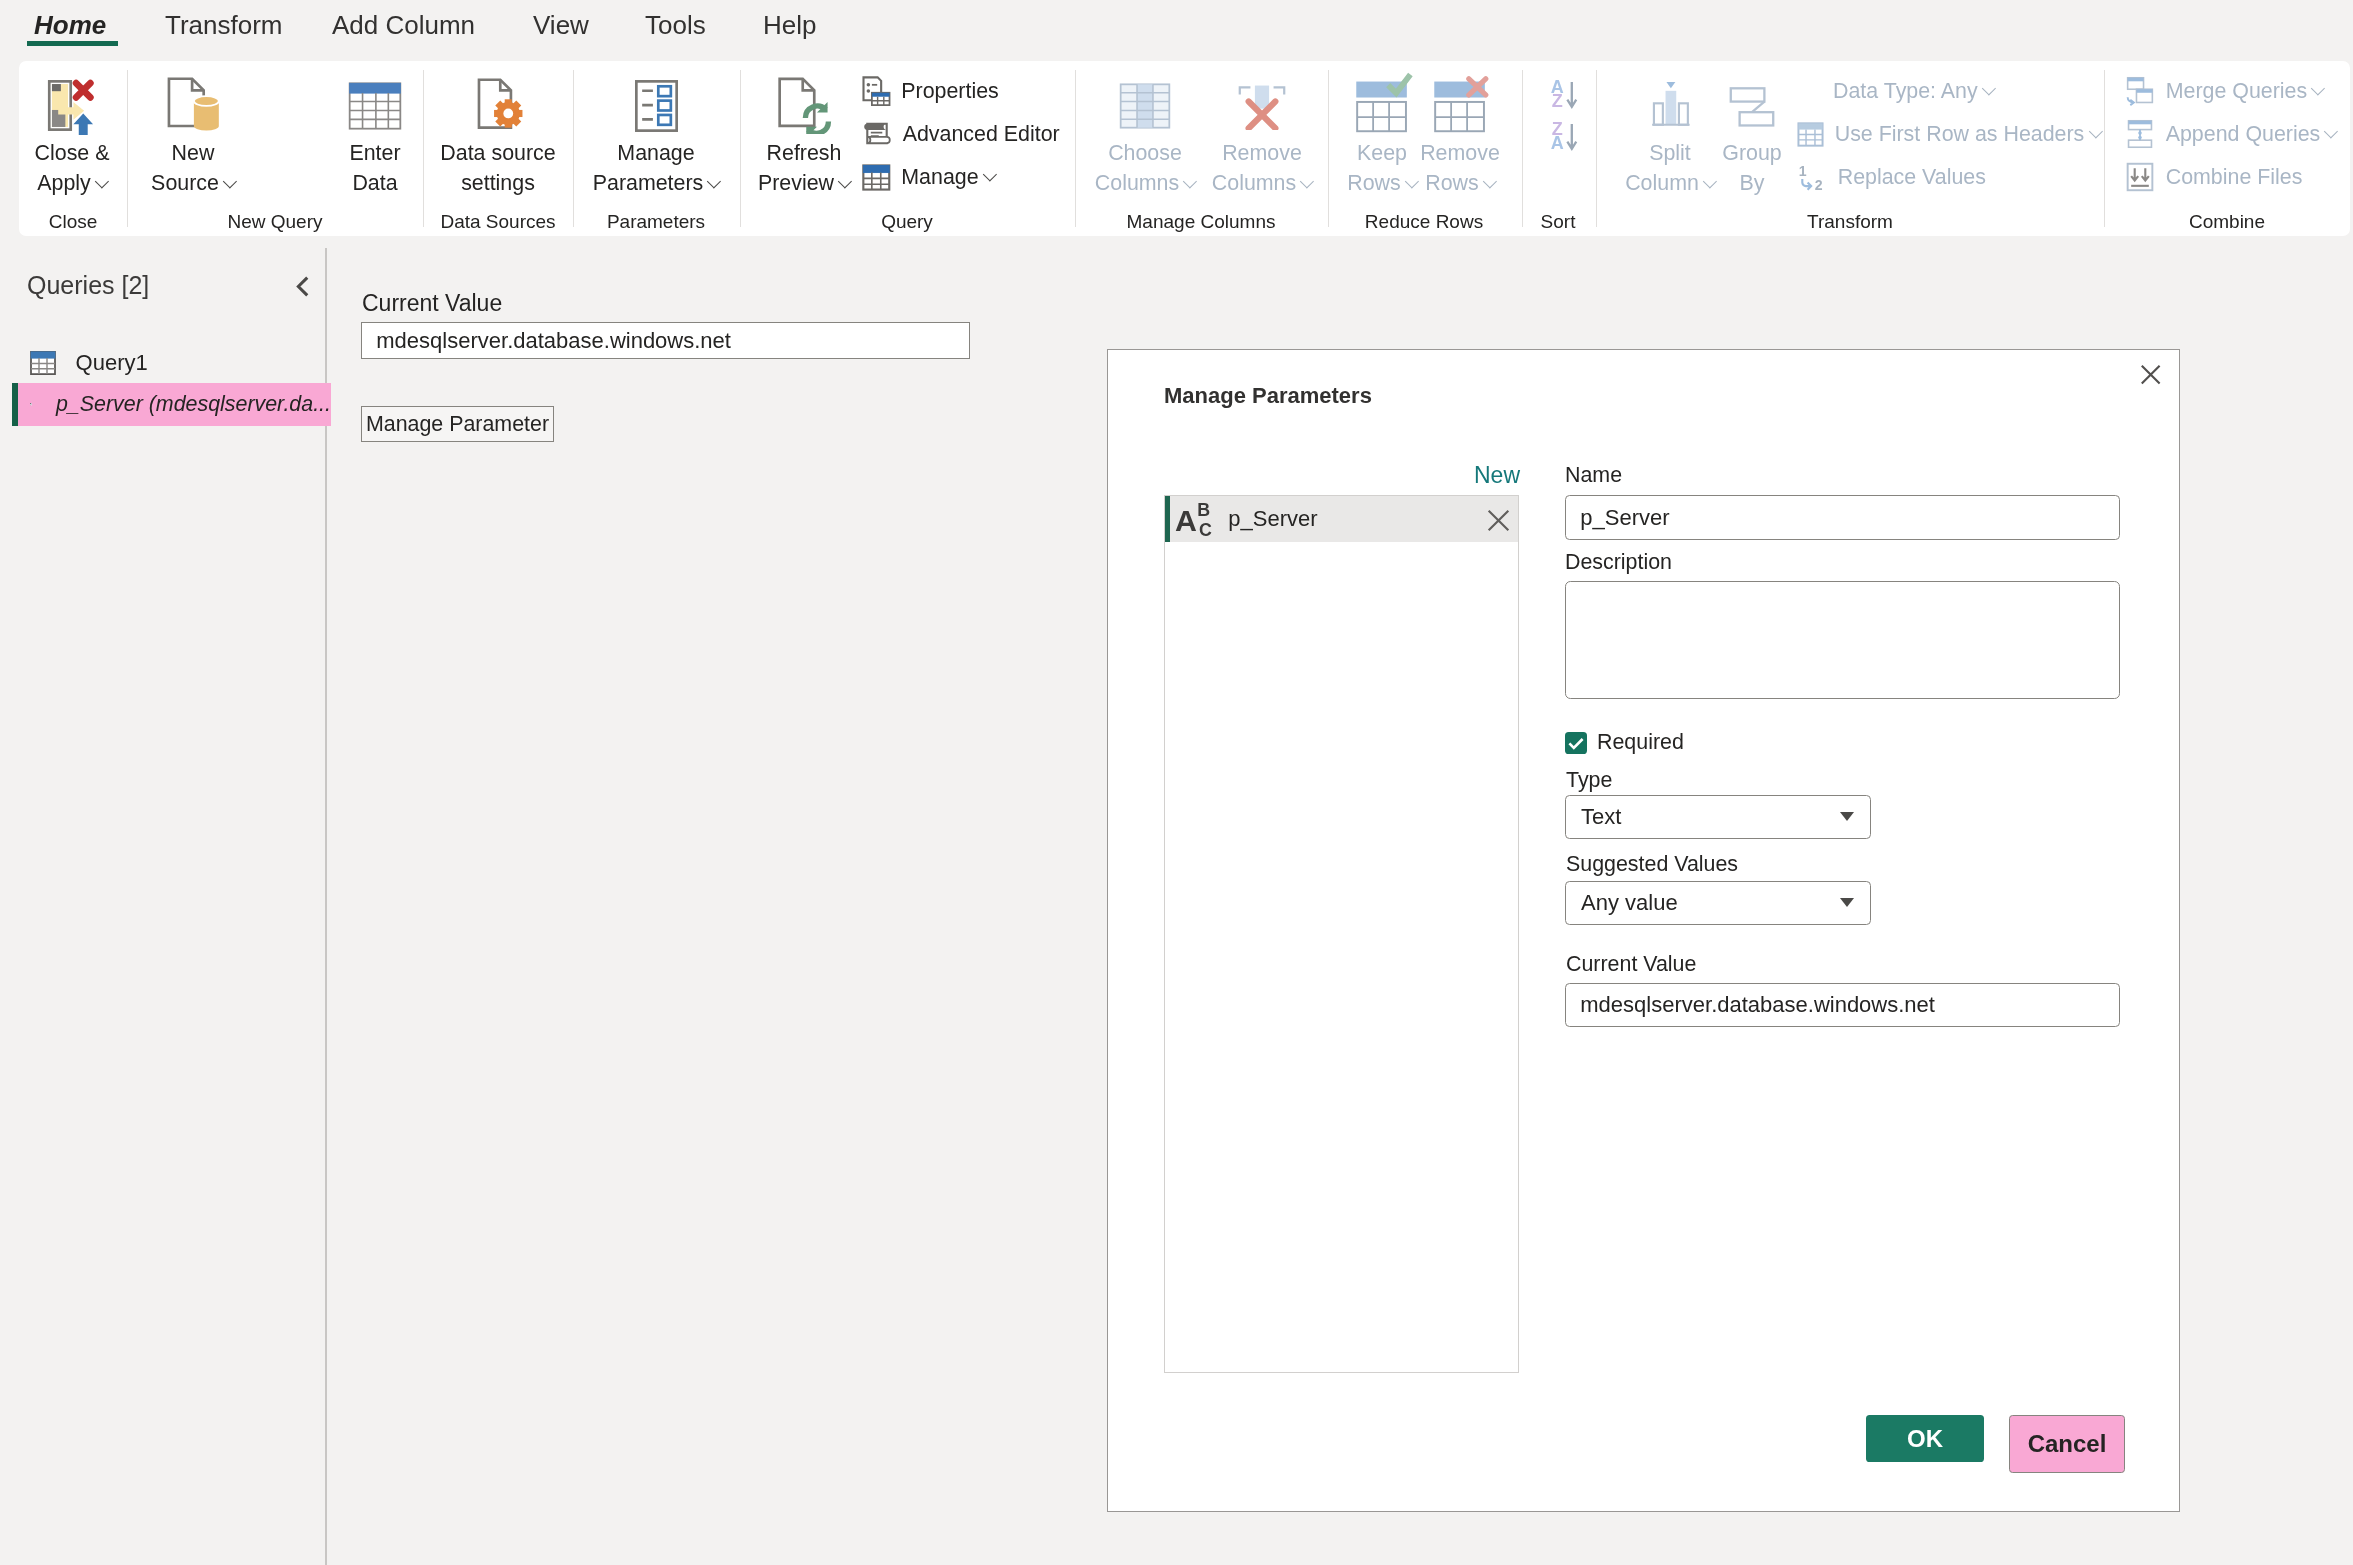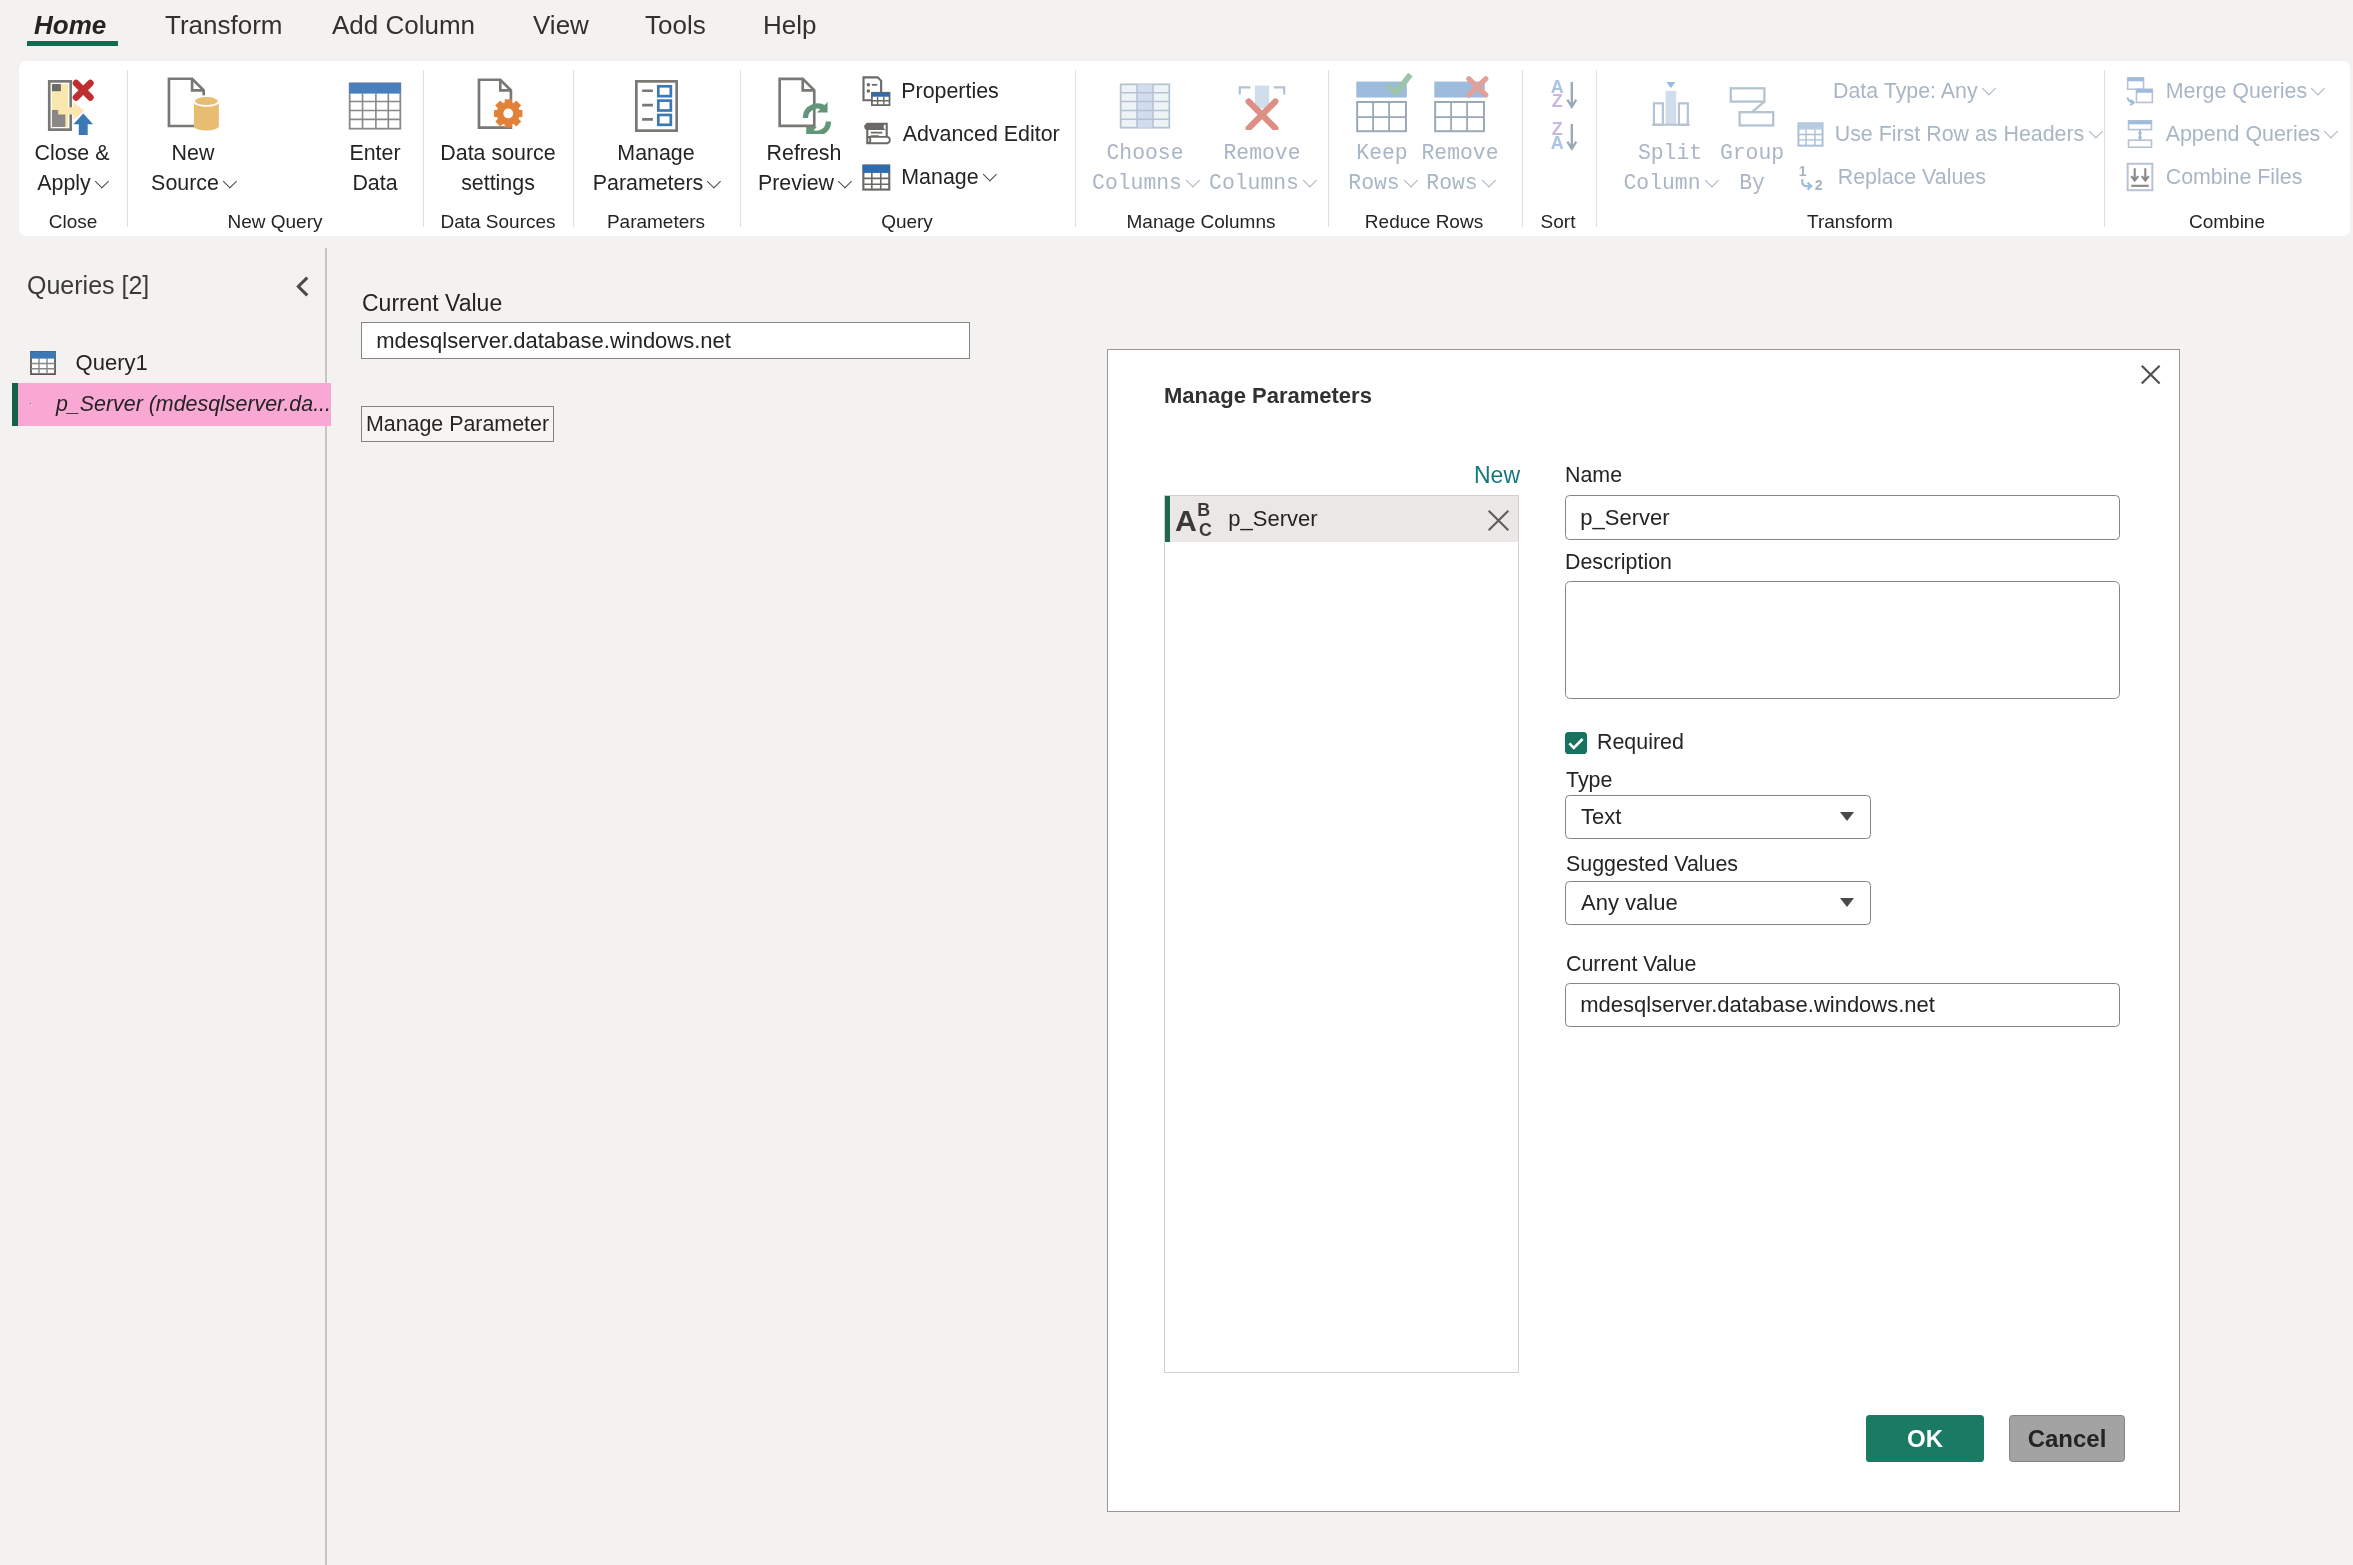--- a/index.html
+++ b/index.html
@@ -11,21 +11,21 @@
 .tab.home { font-weight:700; color:#252423; }
 .underline { position:absolute; left:27px; top:41px; width:91px; height:4.5px; background:#136a51; }
 
 .ribbon { position:absolute; left:19px; top:61px; width:2331px; height:175px; background:#ffffff; border-radius:7.1px; }
 .vsep { position:absolute; top:9px; height:157px; width:0.9px; background:#e1dfdd; }
 .grouplabel { position:absolute; top:150px; width:268px; text-align:center; font-size:19px; color:#252423; white-space:nowrap; }
 .bigbtn { position:absolute; top:12.5px; width:196px; text-align:center; }
 .bigbtn .ic { height:64px; display:flex; align-items:center; justify-content:center; }
 .bigbtn .l1, .bigbtn .l2 { font-size:21.4px; line-height:30px; color:#252423; white-space:nowrap; }
 .bigbtn.dis .l1, .bigbtn.dis .l2 { color:#a8a6a4; }
-.bigbtn.disb .l1, .bigbtn.disb .l2 { color:#a9b6c5;font-family:Liberation Mono, monospace; }
+.bigbtn.disb .l1, .bigbtn.disb .l2 { color:#a9b6c5; }
 .smallrow { position:absolute; height:30px; display:flex; align-items:center; font-size:21.4px; color:#252423; white-space:nowrap; }
 .smallrow.disb { color:#a9b6c5; }
 .smallrow svg { margin-right:10.7px; }
 .chev { display:inline-block; width:9.8px; height:9.8px; border-right:1.8px solid #4a4947; border-bottom:1.8px solid #4a4947; transform:rotate(45deg) translate(-1.8px,-1.8px); margin-left:6.2px; vertical-align:middle; }
 .dis .chev { border-color:#a8a6a4; }
 .disb .chev, .smallrow.disb .chev { border-color:#a7b3c0; }
 
 .sidebar-div { position:absolute; left:325px; top:248px; width:1.8px; height:1317px; background:#c8c6c4; }
 .qhead { position:absolute; left:27px; top:271px; font-size:25px; color:#3b3a39; }
 .qchev { position:absolute; left:293px; top:273px; }
@@ -45,21 +45,21 @@
 .pitem { position:absolute; left:0; top:0; width:100%; height:46px; background:#e9e8e7; display:flex; align-items:center; }
 .pitem .bar { position:absolute; left:0; top:0; width:4.5px; height:100%; background:#1e6650; }
 .pitem .nm { font-size:22px; color:#252423; }
 .dlabel { position:absolute; font-size:21.4px; color:#252423; white-space:nowrap; }
 .dinput { position:absolute; left:457px; width:555px; height:45px; background:#fff; border:1.8px solid #86847f; border-radius:4.5px; font-size:22px; color:#252423; display:flex; align-items:center; padding-left:14.3px; }
 .dselect { position:absolute; left:457px; width:306px; height:44px; background:#fff; border:1.8px solid #86847f; border-radius:4.5px; font-size:22px; color:#252423; display:flex; align-items:center; padding-left:15px; }
 .darrow { position:absolute; width:0; height:0; border-left:7.1px solid transparent; border-right:7.1px solid transparent; border-top:9px solid #4a4947; }
 .dtextarea { position:absolute; left:457px; top:231px; width:555px; height:118px; background:#fff; border:1.8px solid #86847f; border-radius:5.4px; }
 .cbx { position:absolute; left:457px; top:382px; width:22px; height:22px; background:#15735f; border-radius:3.6px; }
 .okbtn { position:absolute; left:758px; top:1065px; width:118px; height:47px; background:#1b7a64; border-radius:3.6px; color:#fff; font-size:24px; font-weight:700; display:flex; align-items:center; justify-content:center; }
-.cancelbtn { position:absolute; left:901px; top:1065px; width:116px; height:47px; background:#a3a3a3; border:1.8px solid #86847f; border-radius:3.6px; color:#252423; font-size:24px; font-weight:700; display:flex; align-items:center; justify-content:center; }
+.cancelbtn { position:absolute; left:901px; top:1065px; width:116px; height:58px; background:#f9a8d4; border:1.8px solid #86847f; border-radius:3.6px; color:#252423; font-size:24px; font-weight:700; display:flex; align-items:center; justify-content:center; }
 </style>
 </head>
 <body>
 
 <div class="tab home" style="left:34px;font-style:italic;">Home</div>
 <div class="tab" style="left:165px;">Transform</div>
 <div class="tab" style="left:332px;">Add Column</div>
 <div class="tab" style="left:533px;">View</div>
 <div class="tab" style="left:645px;">Tools</div>
 <div class="tab" style="left:763px;">Help</div>

